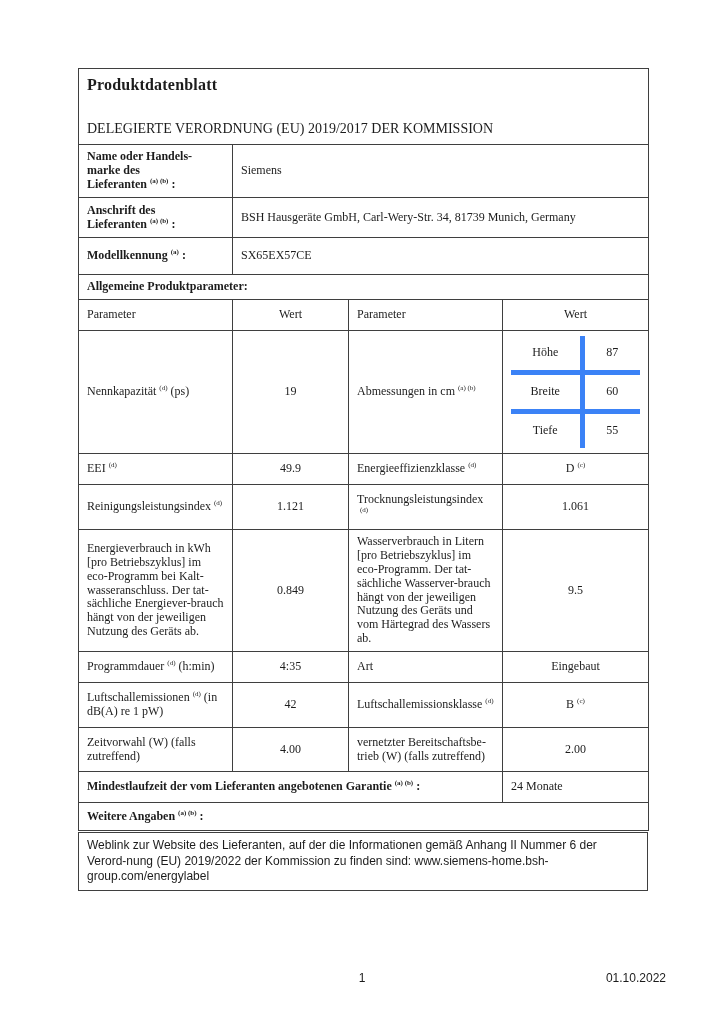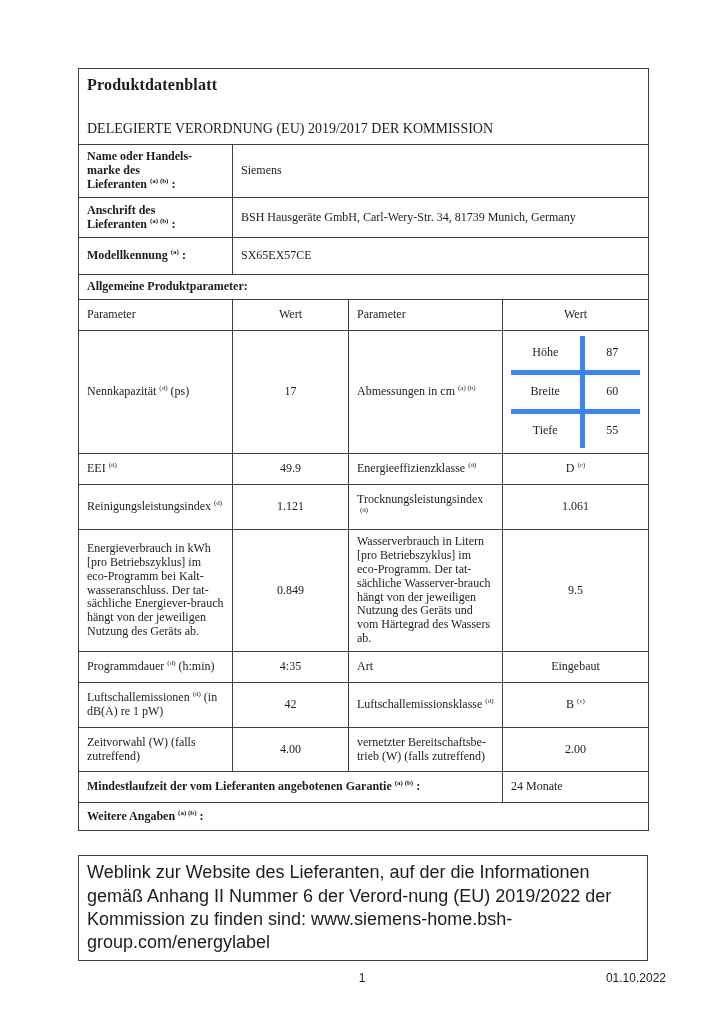--- a/index.html
+++ b/index.html
@@ -46,24 +46,24 @@
   table.dims { border-collapse: collapse; table-layout: fixed; width: 100%; }
   table.dims td { border: 5px solid #3b82f6; text-align: center; height: 30px; padding: 2px 4px; }
   table.dims tr td:first-child { border-left: none; }
   table.dims tr td:last-child  { border-right: none; }
   table.dims tr:first-child td { border-top: none; }
   table.dims tr:last-child td  { border-bottom: none; }
 
   .weblink-box {
     box-sizing: border-box;
     width: 570px;
-    margin-top: 24px;
+    margin-top: 1px;
     border: 1px solid #3f3f3f;
     padding: 5px 8px;
-    font-size: 18px;
+    font-size: 12px;
     line-height: 1.3;
   }
 
   .footer-pageno {
     position: absolute; left: 0; top: 971px; width: 724px;
     text-align: center; font-size: 12px;
   }
   .footer-date {
     position: absolute; right: 58px; top: 971px;
     font-size: 12px;
@@ -110,21 +110,21 @@
 
     <tr style="height:31px">
       <td>Parameter</td>
       <td class="c">Wert</td>
       <td>Parameter</td>
       <td class="c">Wert</td>
     </tr>
 
     <tr style="height:93px">
       <td><span>Nennkapazität</span><span class="sup">(d)</span><span> (ps)</span></td>
-      <td class="c"><span>17</span></td>
+      <td class="c"><span>19</span></td>
       <td><span>Abmessungen in cm</span><span class="sup">(a) (b)</span></td>
       <td class="subhost">
         <table class="dims">
           <colgroup>
                 <col style="width:71px">
                 <col>
               </colgroup>
           <tbody>
                 <tr>
             <td>Höhe</td>

